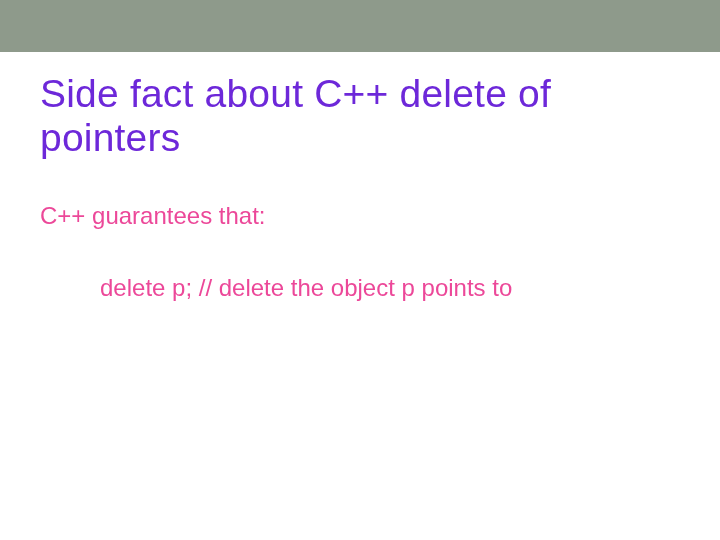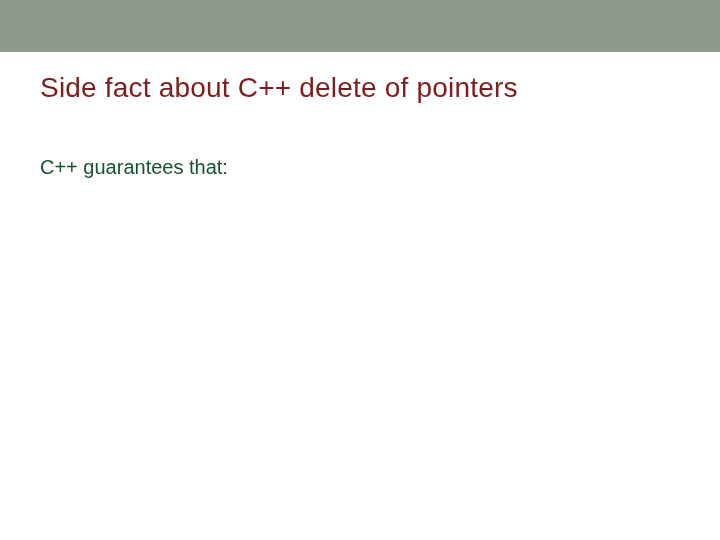--- a/index.html
+++ b/index.html
@@ -15,30 +15,30 @@
   .top-bar {
     width: 100%;
     height: 52px;
     background: #8e9a8b;
   }
   .slide {
     padding: 0 40px;
     box-sizing: border-box;
   }
   .title {
-    font-size: 28px;
+    font-size: 39px;
     font-weight: 400;
-    color: #7f1d1d;
-    margin: 20px 0 50px 0;
+    color: #6d28d9;
+    margin: 20px 0 40px 0;
     letter-spacing: 0.2px;
   }
   .body-text {
-    font-size: 20px;
+    font-size: 24px;
     line-height: 1.35;
-    color: #14532d;
+    color: #ec4899;
   }
   .intro {
     margin-bottom: 40px;
   }
   .code-line {
     margin-left: 60px;
     margin-bottom: 40px;
   }
   .explain {
     max-width: 620px;
@@ -47,14 +47,15 @@
 </head>
 <body>
 
 <div class="top-bar"></div>
 
 <div class="slide">
   <h1 class="title">Side fact about C++ delete of pointers</h1>
 
   <div class="body-text intro">C++ guarantees that:</div>
 
+  <div class="body-text code-line">delete p;  // delete the object p points to</div>
 
 </div>
 
 </body></html>

